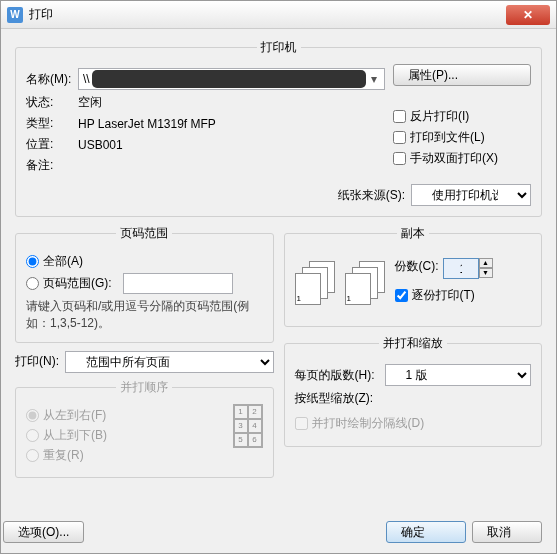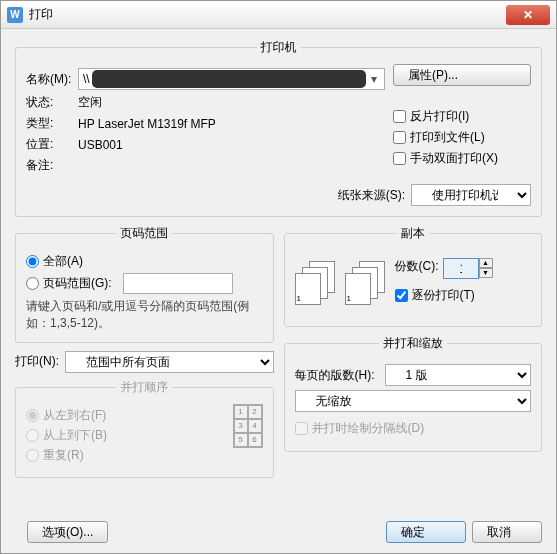--- a/index.html
+++ b/index.html
@@ -44,21 +44,21 @@
 .spinner input { width: 36px; border: 1px solid #5a8fc0; background: #e8f0fa; }
 .spin-btns { display: flex; flex-direction: column; }
 .spin-btns span { width: 14px; height: 10px; border: 1px solid #999; background: #eee; font-size: 7px; text-align: center; line-height: 8px; cursor: pointer; }
 .small-grid { border: 1px solid #aaa; display: grid; grid-template-columns: 14px 14px; grid-template-rows: 14px 14px 14px; }
 .small-grid span { border: 1px solid #aaa; font-size: 8px; display: flex; align-items: center; justify-content: center; color: #888; }
 .print-row { display: flex; align-items: center; gap: 6px; margin: 6px 0; }
 .order { display: flex; align-items: flex-start; gap: 10px; }
 .order-left { flex: 1; }
 .scale-row { display: flex; align-items: center; margin: 4px 0; gap: 4px; }
 .scale-lbl { width: 86px; }
-.footer { position: absolute; bottom: 10px; left: 26px; right: 14px; display: flex; justify-content: space-between; margin-top: 25px; }
+.footer { position: absolute; bottom: 10px; left: 2px; right: 14px; display: flex; justify-content: space-between; margin-top: 25px; }
 .footer-right { display: flex; gap: 6px; }
 .redacted { background: #333; height: 18px; border-radius: 5px; flex: 1; }
 .name-select { flex: 1; display: flex; align-items: center; border: 1px solid #abadb3; background: #fff; height: 22px; padding: 0 2px; }
 .name-select .arrow { width: 16px; text-align: center; color: #555; }
 input[type=checkbox], input[type=radio] { width: 13px; height: 13px; }
 .inline-w { display: inline-block; }
 </style>
 </head>
 <body>
 
@@ -207,21 +207,21 @@
           </div>
         </fieldset>
 
         <fieldset>
           <legend>并打和缩放</legend>
           <div class="scale-row">
             <span class="scale-lbl">每页的版数(H):</span>
             <select style="flex:1"><option>1 版</option></select>
           </div>
           <div class="scale-row">
-            <select style="flex:1"><option>无缩放</option></select>
+            <span class="scale-lbl">按纸型缩放(Z):</span>
           </div>
           <div class="chk-row disabled" style="margin-top:8px">
               <input type="checkbox" disabled="" style="">
               <span>并打时绘制分隔线(D)</span>
             </div>
         </fieldset>
       </div>
     </div>
 
   </div>

